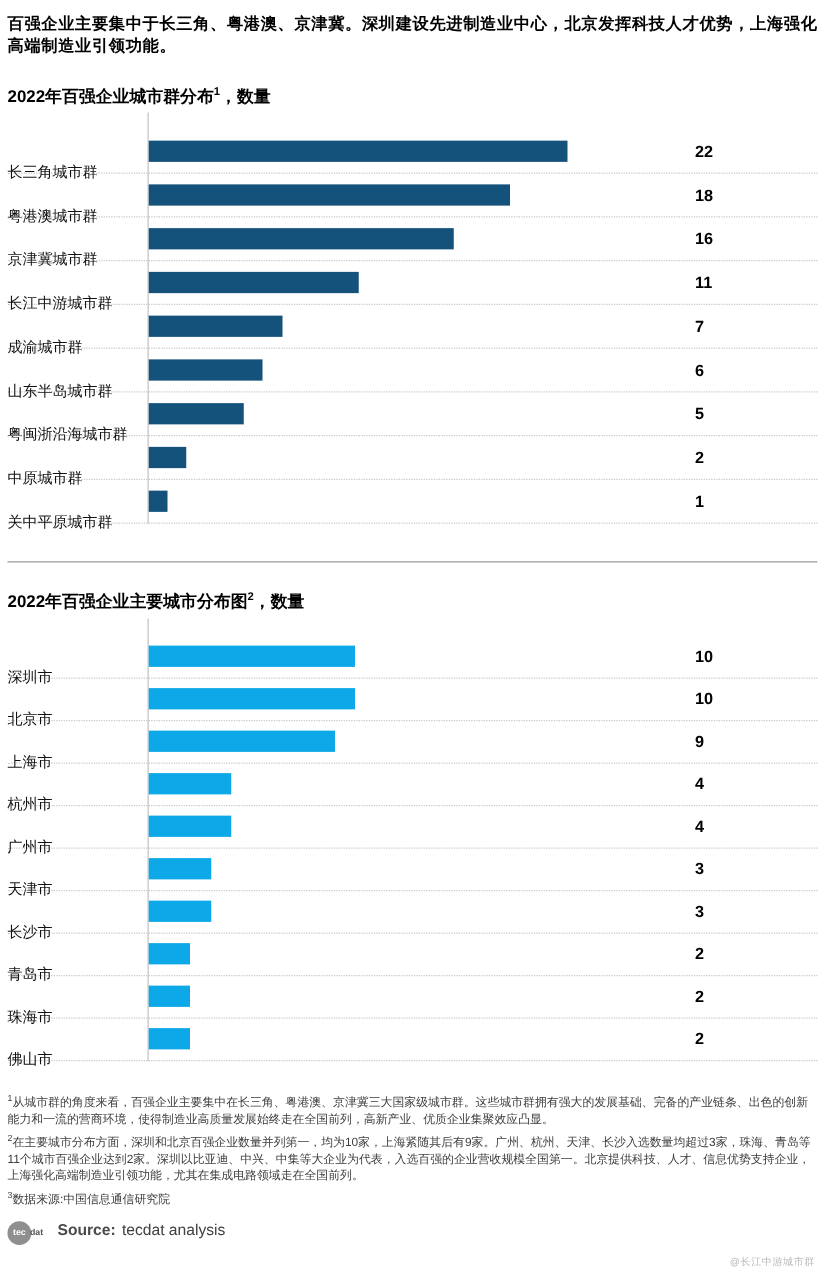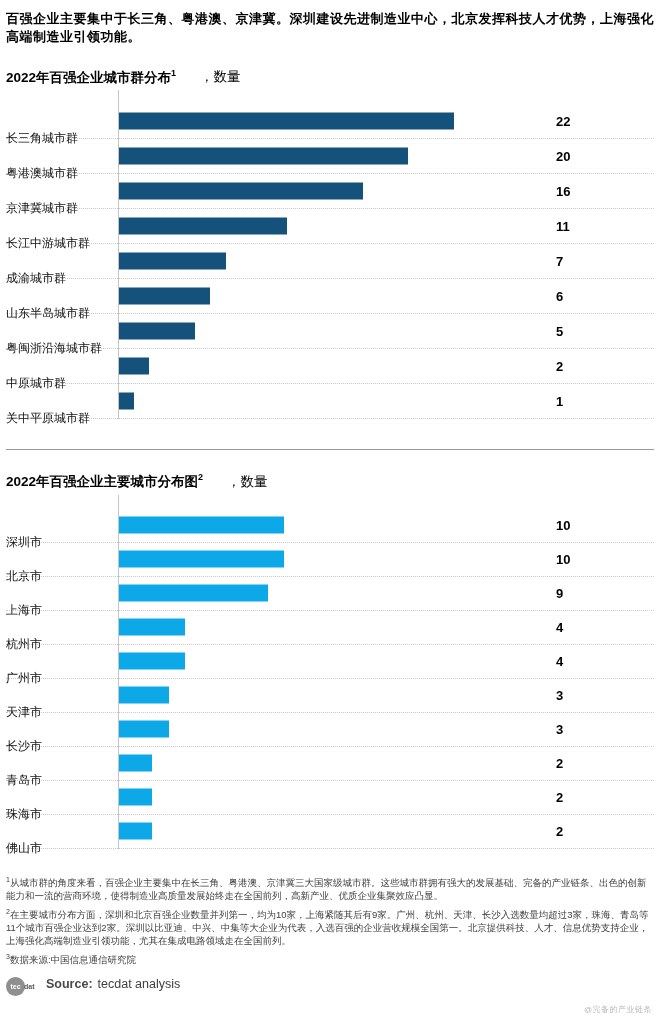--- a/index.html
+++ b/index.html
@@ -15,21 +15,21 @@
 
   .title {
     font-size:13px;
     font-weight:bold;
     line-height:1.38;
     letter-spacing:0.5px;
   }
 
   .subtitle { font-size:13.5px; font-weight:bold; margin-top:22px; }
   .subtitle sup { font-size:9px; font-weight:bold; }
-  .subtitle .suffix { font-weight:normal;margin-left:24px; }
+  .subtitle .suffix { font-weight:bold; }
 
   .chart { position:relative; margin-top:18px; }
   .chart::before {
     content:""; position:absolute; left:112px; top:-14px; bottom:0;
     width:1px; background:#c4c4c4;
   }
   .crow { position:relative; border-bottom:1px dotted #c9c9c9; }
   .chart-0 .crow { height:35px; }
   .chart-1 .crow { height:34px; }
   .rowlabel {
@@ -81,21 +81,21 @@
 
   <div class="chart chart-0">
       <div class="crow">
         <span class="rowlabel">长三角城市群</span>
         <div class="bar" style="width: 335px; background: rgb(21, 82, 123);"></div>
         <span class="rowvalue">22</span>
       </div>
       <div class="crow">
         <span class="rowlabel">粤港澳城市群</span>
         <div class="bar" style="width: 289.318px; background: rgb(21, 82, 123);"></div>
-        <span class="rowvalue">20</span>
+        <span class="rowvalue">18</span>
       </div>
       <div class="crow">
         <span class="rowlabel">京津冀城市群</span>
         <div class="bar" style="width: 243.636px; background: rgb(21, 82, 123);"></div>
         <span class="rowvalue">16</span>
       </div>
       <div class="crow">
         <span class="rowlabel">长江中游城市群</span>
         <div class="bar" style="width: 167.5px; background: rgb(21, 82, 123);"></div>
         <span class="rowvalue">11</span>
@@ -194,15 +194,15 @@
 
   <div class="sourcerow">
     <span class="logo">
       <span class="logo-circle">tec</span>
       <span class="logo-rest">dat</span>
     </span>
     <span class="source-label">Source:</span>
     <span class="source-text">tecdat analysis</span>
   </div>
 
-  <div class="watermark">@完备的产业链条</div>
+  <div class="watermark">@长江中游城市群</div>
 
 </div>
 
 </body></html>

